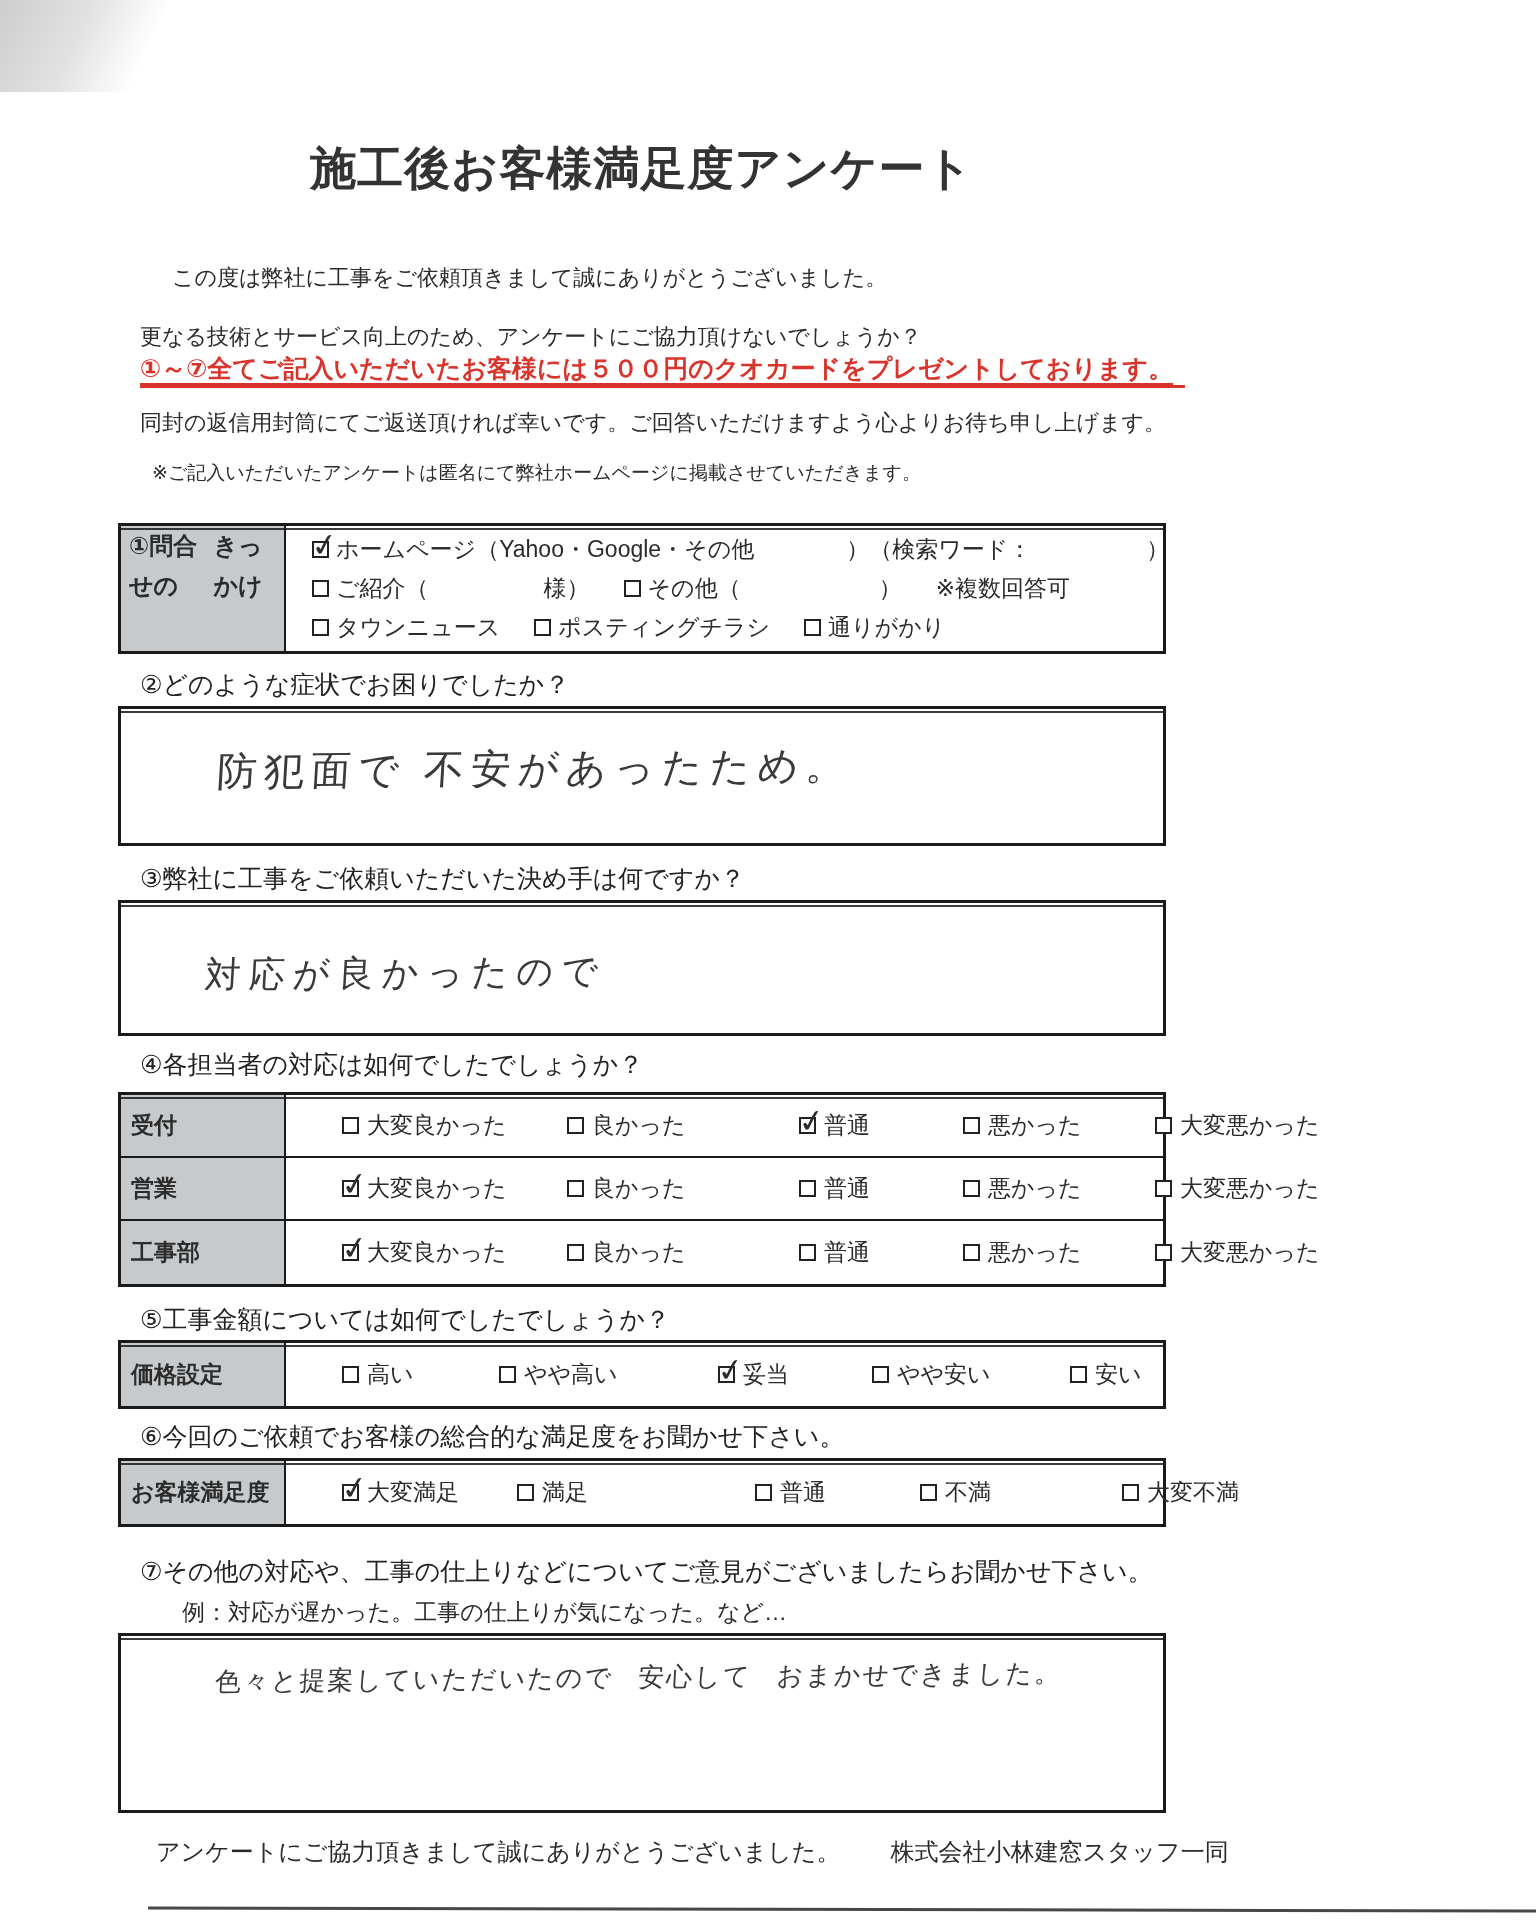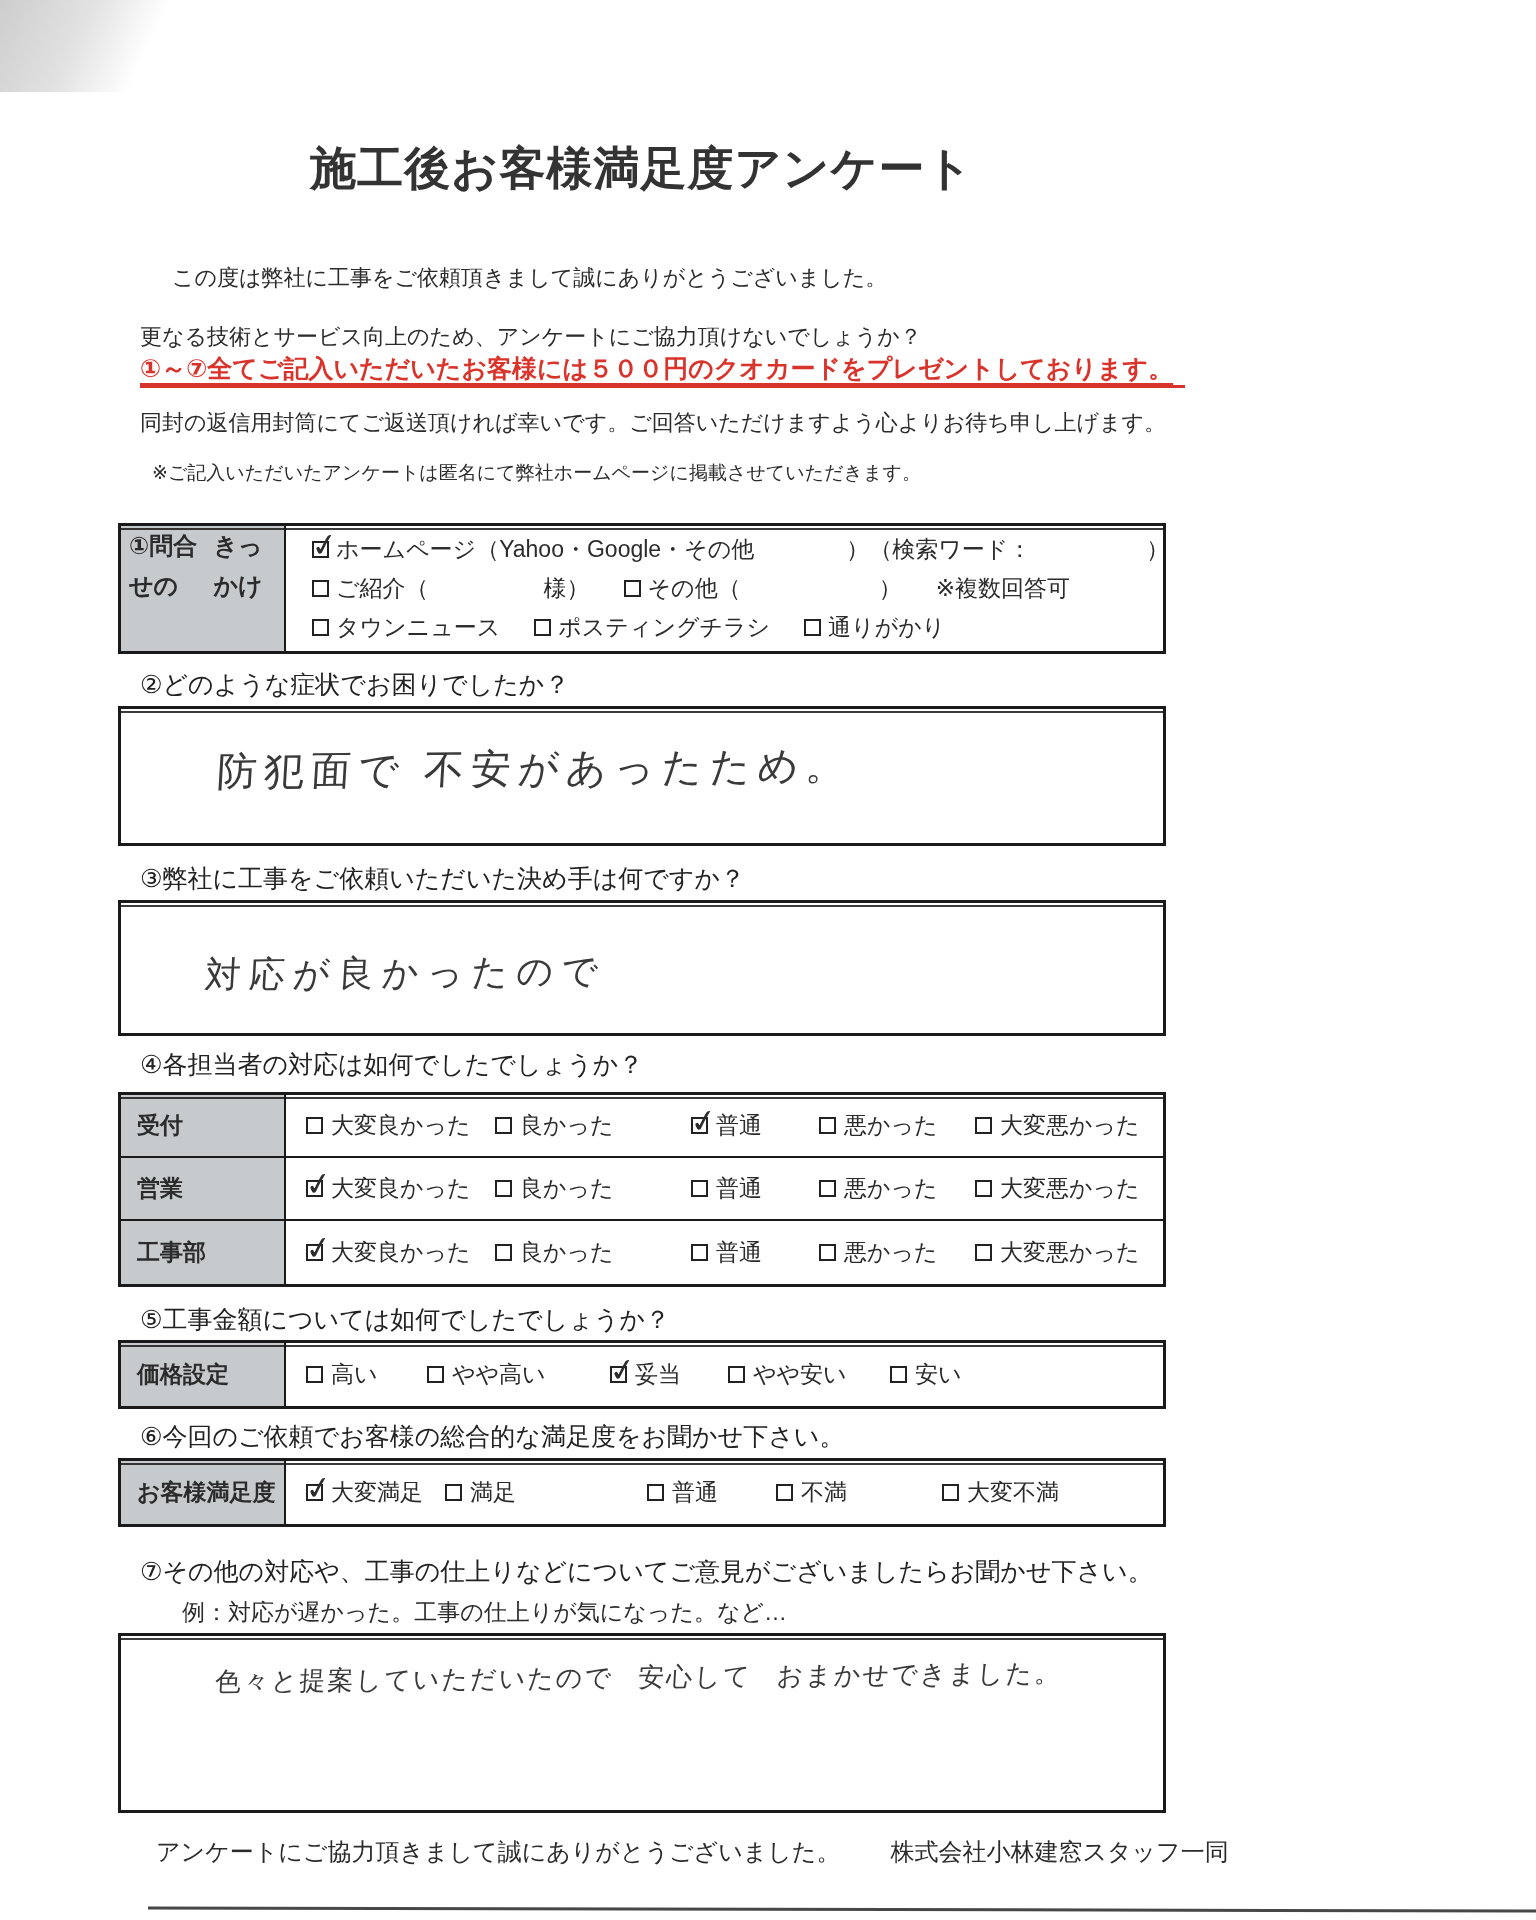--- a/index.html
+++ b/index.html
@@ -53,23 +53,23 @@
   .hw7{margin:24px 0 0 94px;font-size:26px;letter-spacing:2px;word-spacing:16px;}
 
   
   .rtable{padding:0;}
   .t4{top:1092px;}
   .t5{top:1340px;}
   .t6{top:1458px;}
   .rrow{display:flex;height:63px;border-bottom:2px solid var(--ink);}
   .rrow:last-child{border-bottom:none;}
   .rhead2{width:165px;border-right:2px solid var(--ink);background:var(--gray);
-    font-weight:bold;font-size:23px;display:flex;align-items:center;padding-left:16px;flex:0 0 auto;}
+    font-weight:bold;font-size:23px;display:flex;align-items:center;padding-left:10px;flex:0 0 auto;}
   .ropts{flex:1;display:flex;align-items:center;padding-left:20px;font-size:23px;}
-  .opt{display:inline-flex;align-items:center;gap:8px;flex:0 0 auto;}
+  .opt{display:inline-flex;align-items:center;gap:8px;flex:0 0 auto;margin-left:36px;}
   .t4 .opt:nth-child(1){width:189px}.t4 .opt:nth-child(2){width:196px}
   .t4 .opt:nth-child(3){width:128px}.t4 .opt:nth-child(4){width:156px}
   .t5 .opt:nth-child(1){width:121px}.t5 .opt:nth-child(2){width:183px}
   .t5 .opt:nth-child(3){width:118px}.t5 .opt:nth-child(4){width:162px}
   .t6 .opt:nth-child(1){width:139px}.t6 .opt:nth-child(2){width:202px}
   .t6 .opt:nth-child(3){width:129px}.t6 .opt:nth-child(4){width:166px}
 
   .cb{width:17px;height:17px;border:2px solid #222;display:inline-block;position:relative;
     background:#fff;flex:0 0 auto;}
   .cb.checked::after{content:'\2713';position:absolute;left:-3px;top:-17px;font-size:32px;

